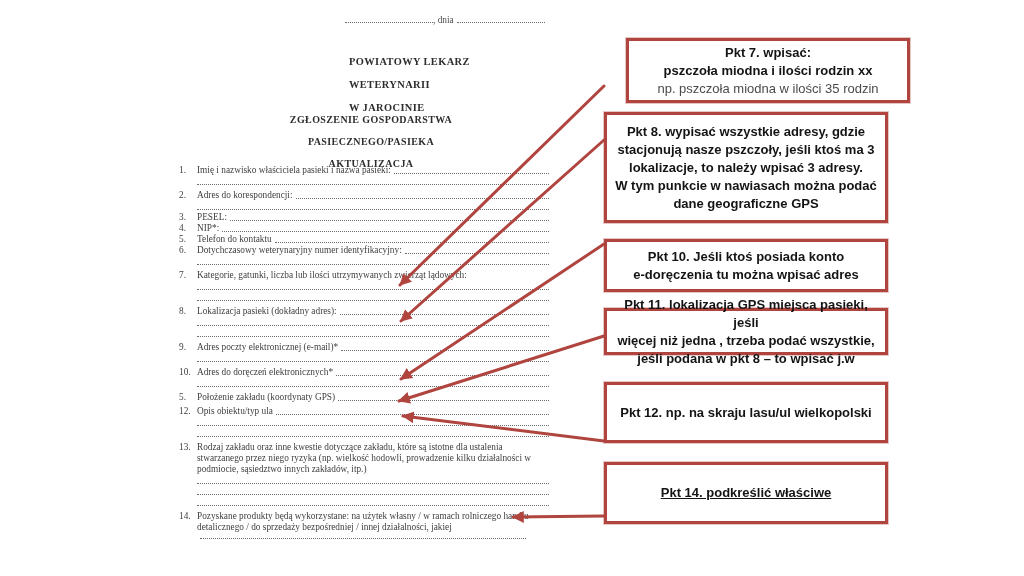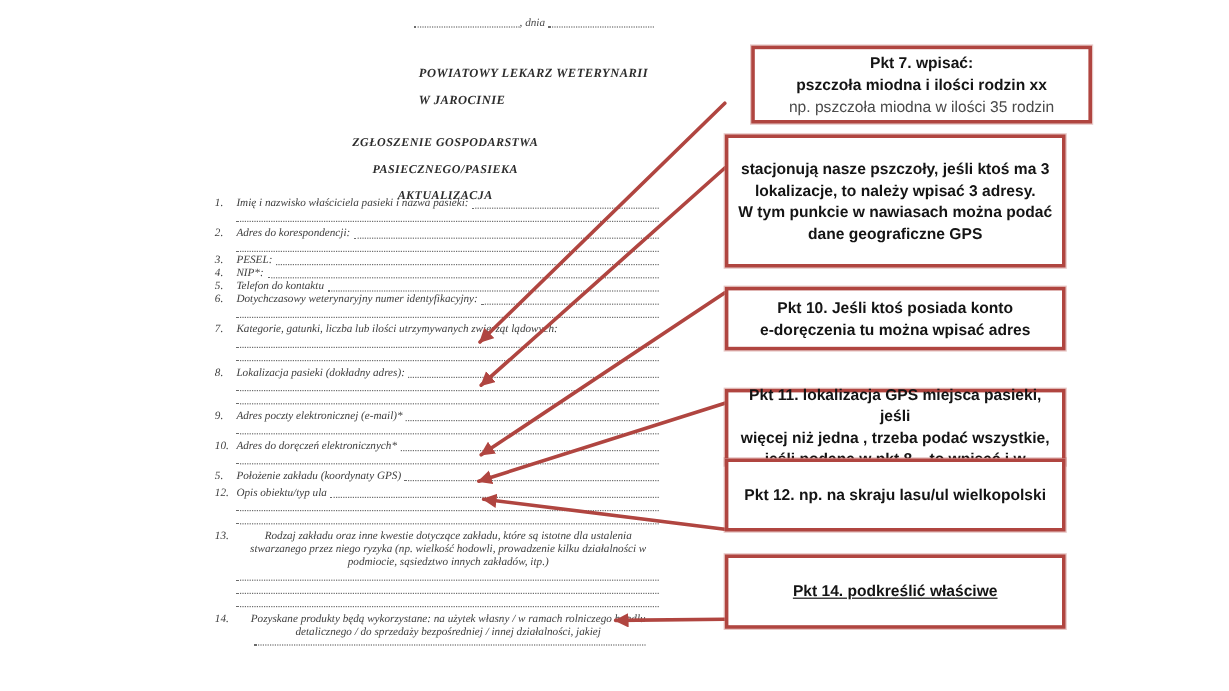--- a/index.html
+++ b/index.html
@@ -6,21 +6,21 @@
   html,body{margin:0;padding:0;}
   body{
     width:1024px;height:576px;position:relative;overflow:hidden;
     background:#ffffff;
     font-family:"Liberation Sans",sans-serif;
   }
   
   .doc{
     position:absolute;left:178px;top:0;width:372px;height:576px;
     color:var(--ink);
-    font-family:"Liberation Serif",serif;font-size:9.3px;font-style:italic;
+    font-family:"Liberation Serif",serif;font-size:9.3px;
   }
   .dateline{
     position:absolute;left:167px;top:13px;width:200px;height:12px;
     display:flex;align-items:flex-end;white-space:nowrap;color:#4a4a4a;
   }
   .dseg{border-bottom:1px dotted #6b6b6b;height:1px;margin-bottom:2px;}
   .dseg.a{width:88px;} .dseg.b{flex:1;margin-left:3px;}
   .letterhead{
     position:absolute;left:171px;top:50px;
     font-weight:bold;font-size:10.4px;line-height:23px;letter-spacing:.4px;color:#2d2d2d;
@@ -30,21 +30,21 @@
     font-weight:bold;font-size:10px;line-height:22px;letter-spacing:.4px;color:#2d2d2d;
   }
   .items{position:absolute;left:0;top:162px;width:372px;line-height:11px;}
   .item{position:relative;margin-top:3px;}
   .item.tight{margin-top:0;}
   .num{position:absolute;left:1px;top:0;}
   .ibody{margin-left:19px;}
   .row{display:flex;align-items:flex-end;}
   .lbl{white-space:nowrap;}
   .lead{flex:1 1 12px;min-width:8px;border-bottom:1px dotted #6b6b6b;height:1px;margin:0 1px 2px 3px;}
-  .row.wrap{display:block;text-align:center;}
+  .row.wrap{display:block;}
   .row.wrap .lbl{white-space:normal;display:inline;}
   .row.wrap .lead{display:inline-block;width:326px;flex:none;vertical-align:baseline;}
   .dotline{height:11px;position:relative;}
   .dotline::after{content:"";position:absolute;left:0;right:1px;bottom:2px;border-bottom:1px dotted #6b6b6b;}
   
   svg.arrows{position:absolute;left:0;top:0;width:1024px;height:576px;pointer-events:none;}
   .arrow{stroke:var(--accent);stroke-width:3;fill:none;stroke-linecap:round;}
   #ah path{fill:var(--accent);}
   
   .note{
@@ -238,30 +238,31 @@
   <line class="arrow" x1="604" y1="516" x2="513" y2="517" marker-end="url(#ah)"></line>
 </svg>
 
 <div id="notes-host">
     <div class="note" style="top: 38px; height: 65px; margin-left: 22px;">
       <div class="nline b">Pkt 7. wpisać:</div>
       <div class="nline b">pszczoła miodna i ilości rodzin xx</div>
       <div class="nline i">np. pszczoła miodna w ilości 35 rodzin</div>
     </div>
     <div class="note" style="top: 112px; height: 111px;">
+      <div class="nline b">Pkt 8. wypisać wszystkie adresy, gdzie</div>
       <div class="nline b">stacjonują nasze pszczoły, jeśli ktoś ma 3</div>
       <div class="nline b">lokalizacje, to należy wpisać 3 adresy.</div>
       <div class="nline b">W tym punkcie w nawiasach można podać</div>
       <div class="nline b">dane geograficzne GPS</div>
     </div>
     <div class="note" style="top: 239px; height: 53px;">
       <div class="nline b">Pkt 10. Jeśli ktoś posiada konto</div>
       <div class="nline b">e-doręczenia tu można wpisać adres</div>
     </div>
-    <div class="note" style="top: 308px; height: 64px; margin-top: 16px;">
+    <div class="note" style="top: 308px; height: 47px;">
       <div class="nline b">Pkt 11. lokalizacja GPS miejsca pasieki, jeśli</div>
       <div class="nline b">więcej niż jedna , trzeba podać wszystkie,</div>
       <div class="nline b">jeśli podana w pkt 8 – to wpisać j.w</div>
     </div>
     <div class="note" style="top: 382px; height: 61px;">
       <div class="nline b">Pkt 12.  np. na skraju lasu/ul wielkopolski</div>
     </div>
     <div class="note" style="top: 462px; height: 62px; text-decoration: underline;">
       <div class="nline b">Pkt 14. podkreślić właściwe</div>
     </div>

